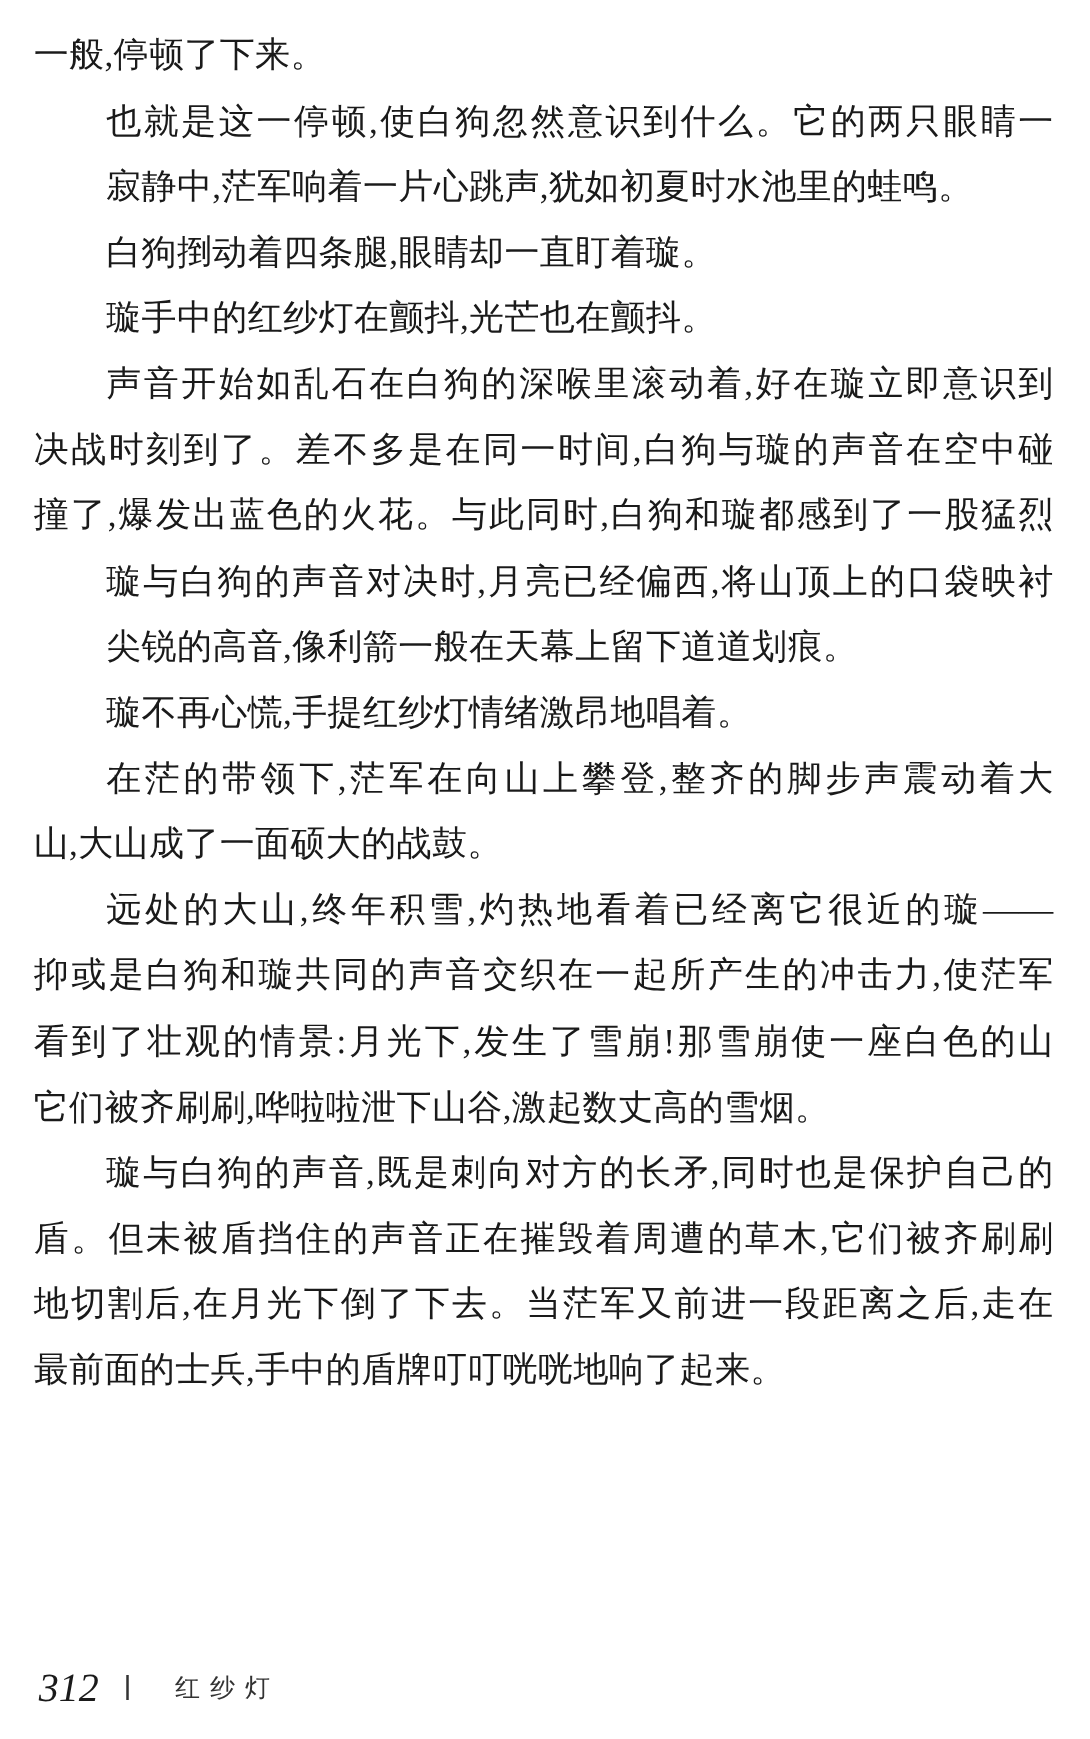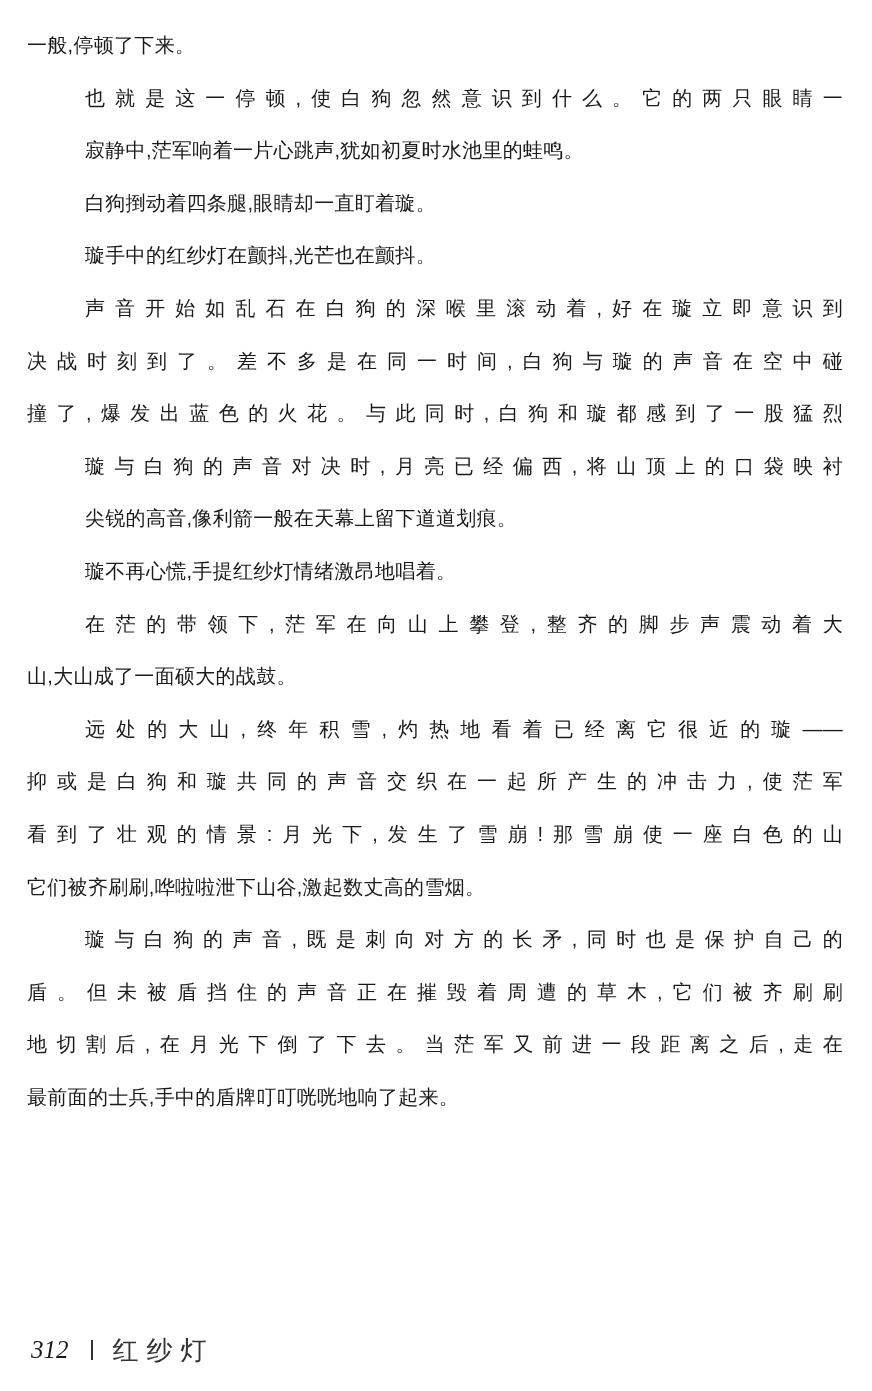--- a/index.html
+++ b/index.html
@@ -14,22 +14,22 @@
       overflow: hidden;
       color: #1a1a1a;
     }
     .page {
       position: absolute;
       left: 27px;
       top: 19px;
       width: 816px;
     }
     .line {
-      font-family: Liberation Sans, sans-serif;
-      font-size: 20px;
+      font-family: Liberation Serif, serif;
+      font-size: 28px;
       height: 52.6px;
       line-height: 52.6px;
       white-space: nowrap;
       letter-spacing: 0.3px;
       text-align: justify;
       text-align-last: justify;
       width: 816px;
       display: block;
     }
     .line.indent {
@@ -43,35 +43,36 @@
       position: absolute;
       left: 31px;
       top: 1334px;
       height: 32px;
       display: flex;
       align-items: center;
     }
     .page-number {
       font-family: "Liberation Serif", "DejaVu Serif", serif;
       font-style: italic;
-      font-size: 25px;
+      font-size: 32px;
       color: #1a1a1a;
       margin-right: 22px;
     }
     .divider {
       width: 2px;
       height: 20px;
       background: #333333;
       margin-right: 20px;
     }
     .book-title {
       font-family: "DejaVu Sans", "Liberation Sans", sans-serif;
-      font-size: 26px;
+      font-size: 20px;
       color: #333333;
       letter-spacing: 8px;
+      margin-left: 17px;
     }
   </style>
 </head>
 <body>
 
 <div class="page">
   <div class="line last">一般,停顿了下来。</div>
   <div class="line indent">也就是这一停顿,使白狗忽然意识到什么。它的两只眼睛一</div>
   <div class="line indent last">寂静中,茫军响着一片心跳声,犹如初夏时水池里的蛙鸣。</div>
   <div class="line indent last">白狗捯动着四条腿,眼睛却一直盯着璇。</div>

